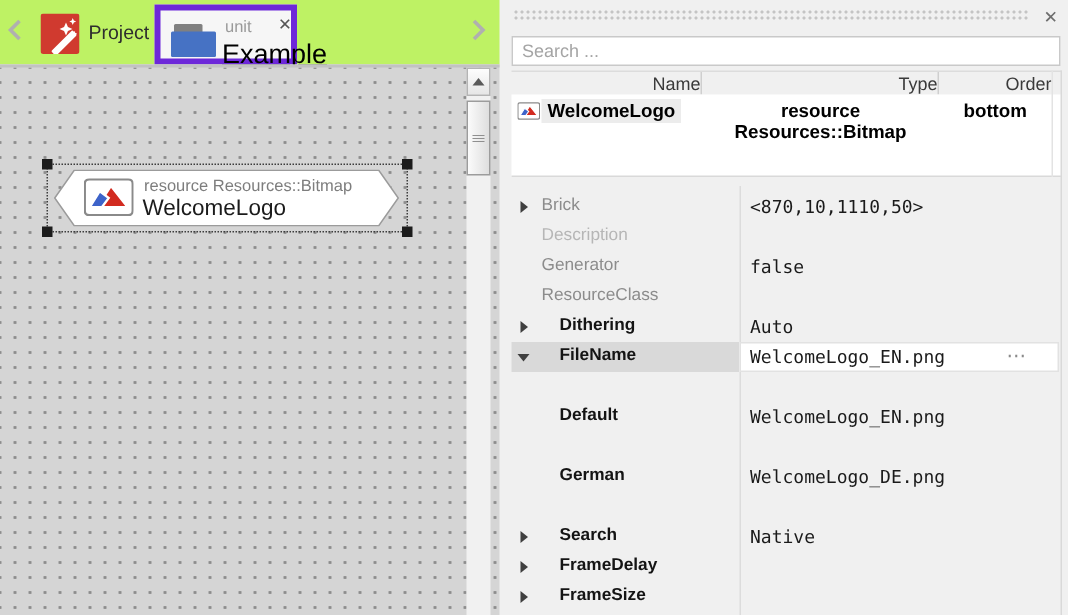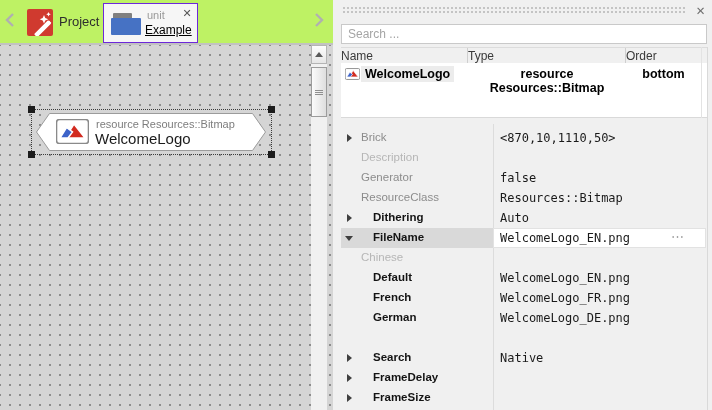--- a/index.html
+++ b/index.html
@@ -13,25 +13,25 @@
 
   
   #tabstrip { left:0; top:0; width:333px; height:43px; background:#bef264; }
   .chev { width:14px; height:18px; }
   #chev-left { left:3px; top:11px; }
   #chev-right { left:312px; top:11px; }
   #ew-logo { left:27px; top:9px; width:26px; height:27px; }
   #project-label { left:59px; top:14px; font-size:13px; color:#2e2e2e; }
   #unit-tab {
     left:103px; top:3px; width:95px; height:40px;
-    background:#f6f6f6; border:1px solid #6d28d9;
+    background:#f6f6f6; border:4px solid #6d28d9;
   }
   #folder-icon { left:7px; top:9px; }
   #tab-kind { left:43px; top:5px; font-size:11px; color:#9a9a9a; }
-  #tab-title { left:41px; top:19px; font-size:12px; color:#000;text-decoration:underline; }
+  #tab-title { left:41px; top:19px; font-size:18px; color:#000;text-decoration:underline; }
   #tab-close { left:76px; top:2px; width:14px; height:14px; font-size:11px; color:#555;
     display:flex; align-items:center; justify-content:center; cursor:default; }
 
   
   #canvas {
     left:0; top:43px; width:333px; height:367px;
     background-color:#d5d5d5;
     background-image:radial-gradient(circle, #8d8d8d 0.9px, rgba(0,0,0,0) 1.1px);
     background-size:10px 10px; background-position:5px 5px;
     border-top:2px solid #c2c2c2;
@@ -78,21 +78,21 @@
     background:#fff; border:1px solid #c9c9c9;
     font-family:"Liberation Sans", sans-serif; font-size:12px; color:#333;
     padding:0 6px; outline:none;
   }
   #search-input::placeholder { color:#a5a5a5; }
 
   
   #obj-table { left:341px; top:47px; width:367px; height:72px; }
   #obj-header { position:absolute; left:0; top:0; width:367px; height:16px;
     background:#f0f0f0; border-top:1px solid #dcdcdc; display:flex; }
-  .hcell { font-size:12px; color:#3a3a3a; text-align:left; line-height:16px; }
+  .hcell { font-size:12px; color:#3a3a3a; text-align:right; line-height:16px; }
   .hcell.c1 { width:127px; border-right:1px solid #cfcfcf; }
   .hcell.c2 { width:158px; border-right:1px solid #cfcfcf; }
   .hcell.c3 { width:75px; }
   #obj-body { position:absolute; left:0; top:16px; width:367px; height:55px;
     background:#fff; border-bottom:1px solid #d9d9d9; }
   #obj-col-line { position:absolute; left:360px; top:0; width:1px; height:71px; background:#e3e3e3; }
   #obj-row { position:absolute; left:0; top:2px; width:367px; height:18px; }
   #row-icon { left:4px; top:3px; }
   #row-name { position:absolute; left:20px; top:1px; font-size:12.5px; font-weight:700; color:#000;
     background:#ececec; padding:1px 4px; }
@@ -218,49 +218,40 @@
   <div class="prow" style="top:24px">
     <span class="plabel dim">Description</span>
     <span class="pvalue"></span>
   </div>
   <div class="prow" style="top:44px">
     <span class="plabel">Generator</span>
     <span class="pvalue">false</span>
   </div>
   <div class="prow" style="top:64px">
     <span class="plabel">ResourceClass</span>
-    <span class="pvalue">Resources::Bitmap</span>
   </div>
   <div class="prow" style="top:84px">
     <span class="arr r"></span>
     <span class="plabel bold">Dithering</span>
     <span class="pvalue">Auto</span>
   </div>
 
   <div class="prow" style="top:104px">
     <div class="sel-label-bg"></div>
     <div class="sel-value-bg"></div>
     <span class="arr d"></span>
     <span class="plabel bold">FileName</span>
     <span class="pvalue">WelcomeLogo_EN.png</span>
     <span id="more-btn">⋯</span>
   </div>
 
-  <div class="prow" style="top:124px">
-    <span class="plabel dim">Chinese</span>
-    <span class="pvalue"></span>
-  </div>
   <div class="prow" style="top:144px">
     <span class="plabel bold">Default</span>
     <span class="pvalue">WelcomeLogo_EN.png</span>
   </div>
-  <div class="prow" style="top:164px">
-    <span class="plabel bold">French</span>
-    <span class="pvalue">WelcomeLogo_FR.png</span>
-  </div>
   <div class="prow" style="top:184px">
     <span class="plabel bold">German</span>
     <span class="pvalue">WelcomeLogo_DE.png</span>
   </div>
   <div class="prow" style="top:224px">
     <span class="arr r"></span>
     <span class="plabel bold">Search</span>
     <span class="pvalue">Native</span>
   </div>
   <div class="prow" style="top:244px">

